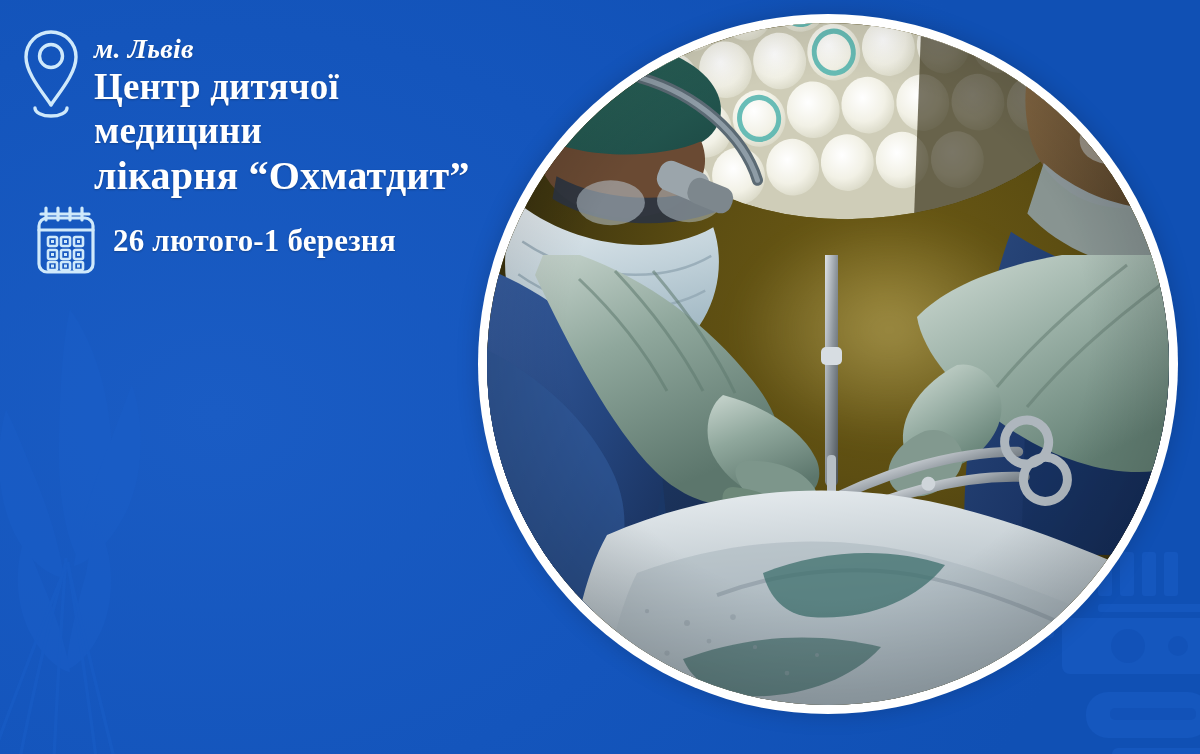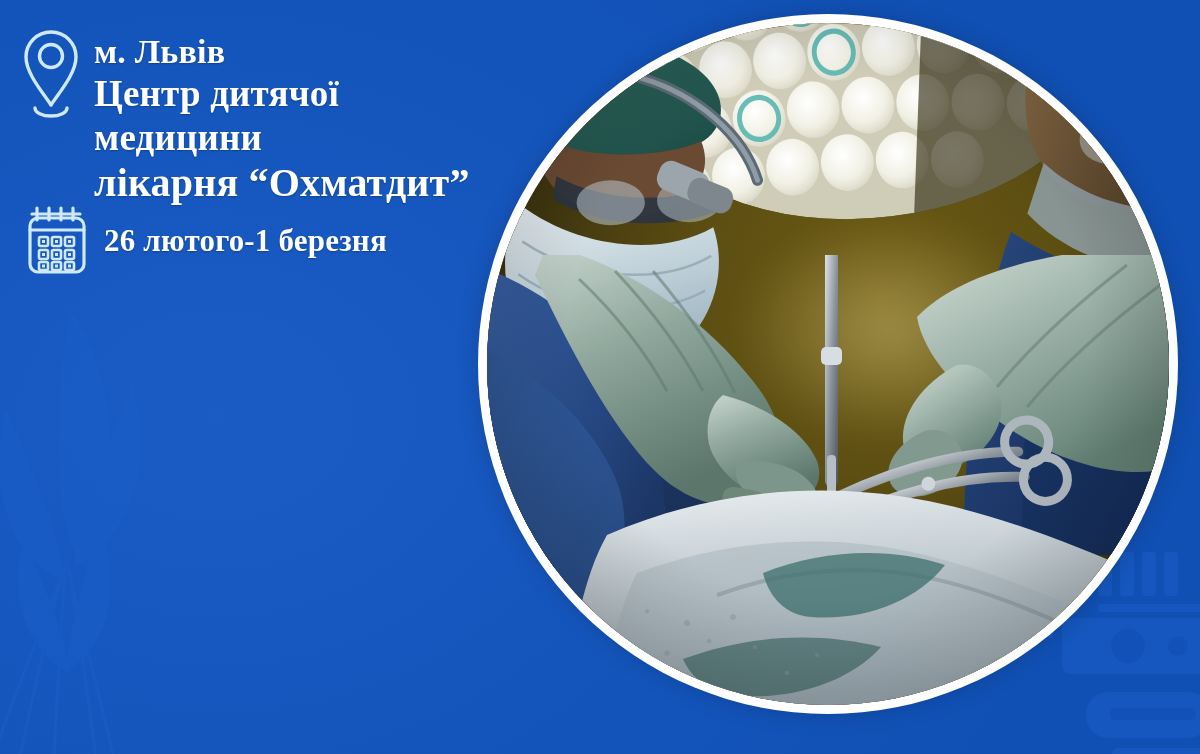--- a/index.html
+++ b/index.html
@@ -66,27 +66,27 @@
   .pin-icon svg { display: block; width: 100%; height: 100%; }
 
   .venue-lines {
     padding-top: 6px;
     color: #ffffff;
     font-weight: bold;
     line-height: 1.18;
     letter-spacing: .2px;
     text-shadow: 0 1px 2px rgba(0,0,0,.25);
   }
-  .venue-city { font-size: 34px; }
+  .venue-city { font-size: 28px; font-style: italic; }
   .venue-name { font-size: 37px; }
   .venue-hosp { font-size: 40px; }
 
   .row-date {
     position: absolute;
-    left: 26px;
+    left: 35px;
     top: 206px;
     display: flex;
     align-items: center;
     gap: 16px;
   }
   .cal-icon { width: 62px; height: 70px; flex: 0 0 auto; }
   .cal-icon svg { display: block; width: 100%; height: 100%; }
   .date-text {
     color: #ffffff;
     font-weight: bold;

